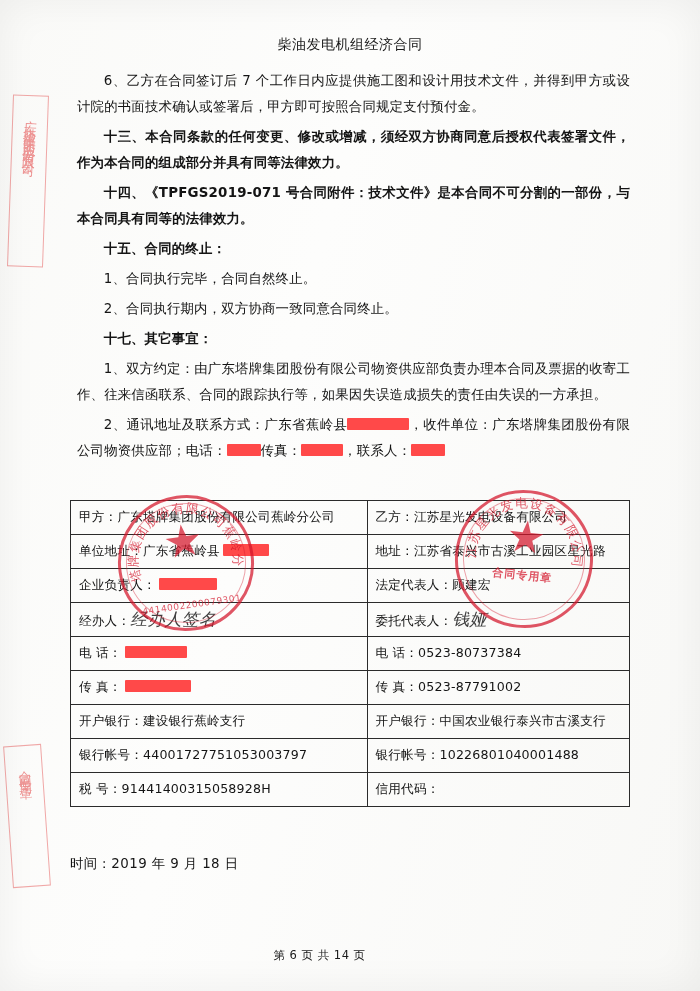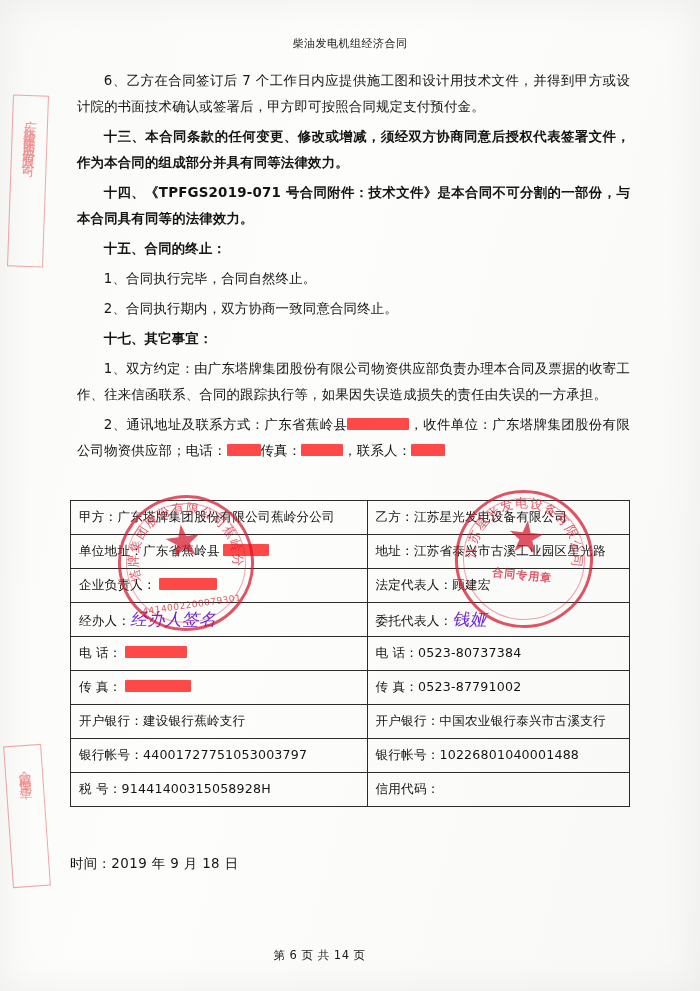--- a/index.html
+++ b/index.html
@@ -24,21 +24,21 @@
     background:
       linear-gradient(105deg, rgba(250,250,248,1) 0%, rgba(253,253,252,1) 40%, rgba(248,248,246,1) 100%);
     pointer-events: none;
   }
   .hdr {
     position: absolute;
     top: 36px;
     left: 0;
     width: 700px;
     text-align: center;
-    font-size: 11px;
+    font-size: 14px;
     color: #1a1a1a;
     letter-spacing: 0.5px;
     font-family: "DejaVu Sans", "Liberation Sans", sans-serif;
   }
   .footer {
     position: absolute;
     bottom: 28px;
     left: 0;
     width: 567px;
     text-align: center;
@@ -178,21 +178,21 @@
     opacity: 0.8;
   }
   .edge-shadow {
     position: absolute;
     inset: 0;
     box-shadow: inset 0 0 40px rgba(0,0,0,0.06);
     pointer-events: none;
   }
   .handwrite {
     font-family: Liberation Mono, monospace;
-    color: #6d28d9;
+    color: #404040;
     font-size: 17px;
     font-style: italic;
   }
 </style>
 </head>
 <body>
 
 <div id="page">
   <div id="paper-tint"></div>
 

